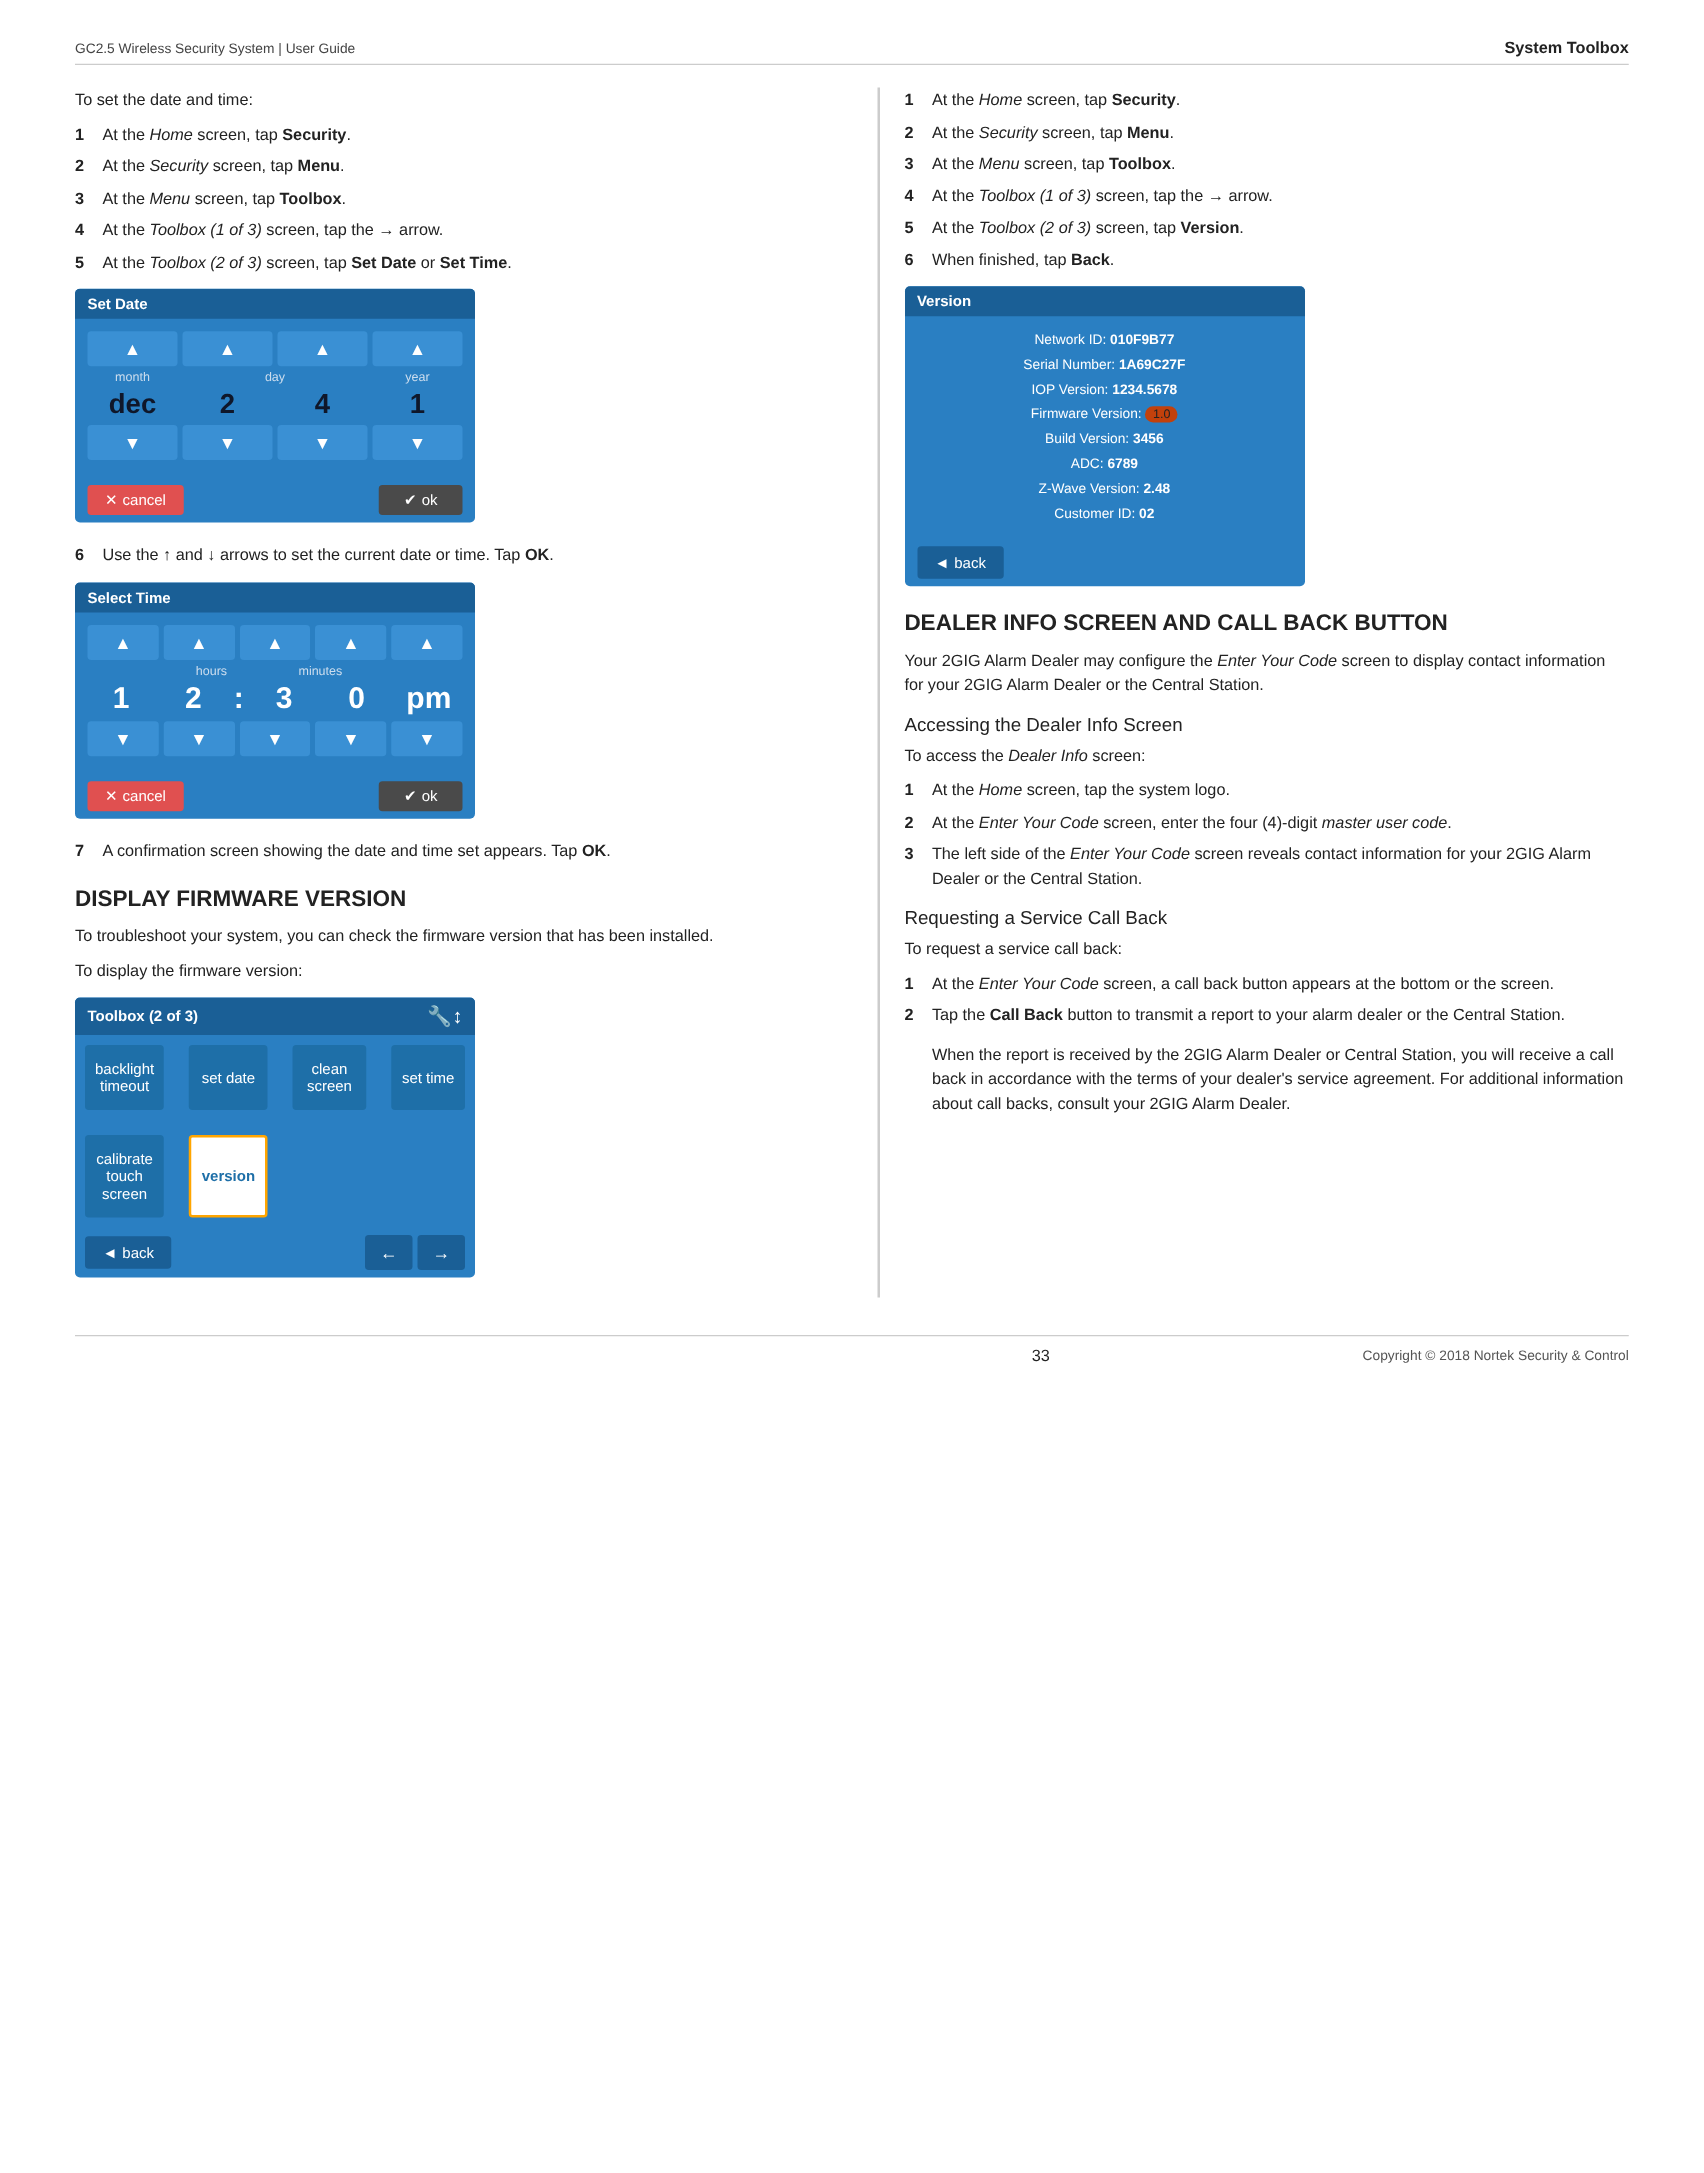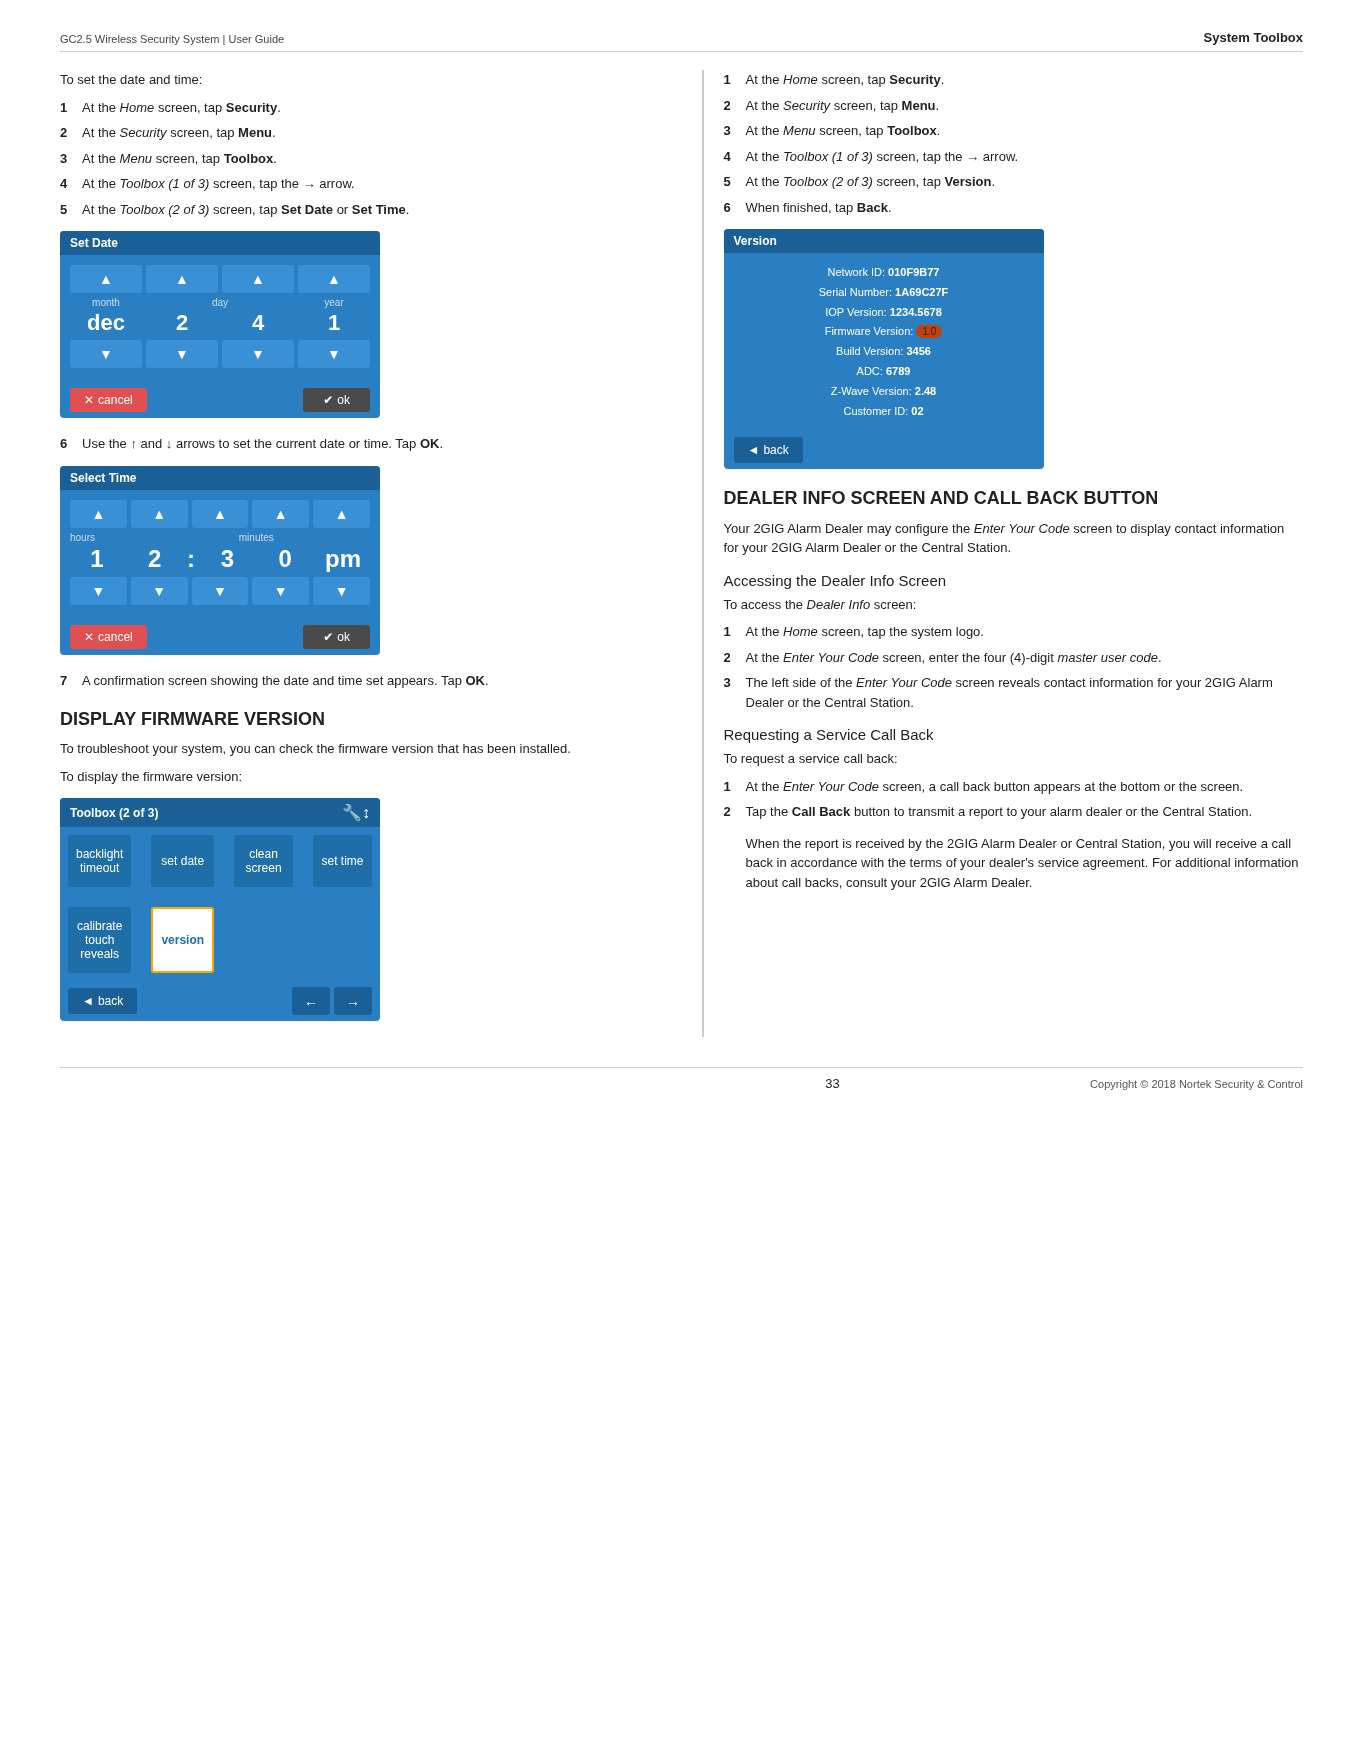--- a/index.html
+++ b/index.html
@@ -108,21 +108,21 @@
       font-size: 10px;
       text-align: center;
     }
     .date-value-row {
       display: grid;
       grid-template-columns: repeat(4, 1fr);
       gap: 4px;
       margin-bottom: 4px;
     }
     .date-value {
-      color: #ffffff;
+      color: #0f172a;
       font-size: 22px;
       font-weight: bold;
       text-align: center;
     }
     .screen-footer {
       display: flex;
       justify-content: space-between;
       padding: 6px 10px;
     }
     .btn-cancel {
@@ -400,21 +400,21 @@
 
         <div class="time-grid-5">
           <button class="arrow-btn">▲</button>
           <button class="arrow-btn">▲</button>
           <button class="arrow-btn">▲</button>
           <button class="arrow-btn">▲</button>
           <button class="arrow-btn">▲</button>
         </div>
 
         <div style="display:grid; grid-template-columns: 1fr 1fr 0.2fr 1fr 1fr 1fr; gap:4px; margin-bottom:2px;">
-          <span class="time-label" style="grid-column:1/3; text-align:left;">hours</span>
+          <span class="time-label" style="grid-column:1/3; text-align:right;">hours</span>
           <span></span>
           <span class="time-label" style="grid-column:4/6; text-align:center;">minutes</span>
           <span></span>
         </div>
 
         <div style="display:grid; grid-template-columns: 1fr 1fr 0.2fr 1fr 1fr 1fr; gap:4px; margin-bottom:4px; align-items:center;">
           <span class="time-value">1</span>
           <span class="time-value">2</span>
           <span class="time-colon">:</span>
           <span class="time-value">3</span>
@@ -456,21 +456,21 @@
     <div class="toolbox-screen">
       <div class="toolbox-title-bar">
         <span>Toolbox (2 of 3)</span>
         <span class="wrench-icon">🔧↕</span>
       </div>
       <div class="toolbox-grid">
         <button class="toolbox-btn">backlight timeout</button>
         <button class="toolbox-btn">set date</button>
         <button class="toolbox-btn">clean screen</button>
         <button class="toolbox-btn">set time</button>
-        <button class="toolbox-btn">calibrate touch reveals</button>
+        <button class="toolbox-btn">calibrate touch screen</button>
         <button class="toolbox-btn highlighted">version</button>
       </div>
       <div class="toolbox-footer">
         <button class="btn-back">
           <span>◄</span>
           <span>back</span>
         </button>
         <div class="nav-arrows">
           <button class="nav-arrow-btn">←</button>
           <button class="nav-arrow-btn">→</button>

